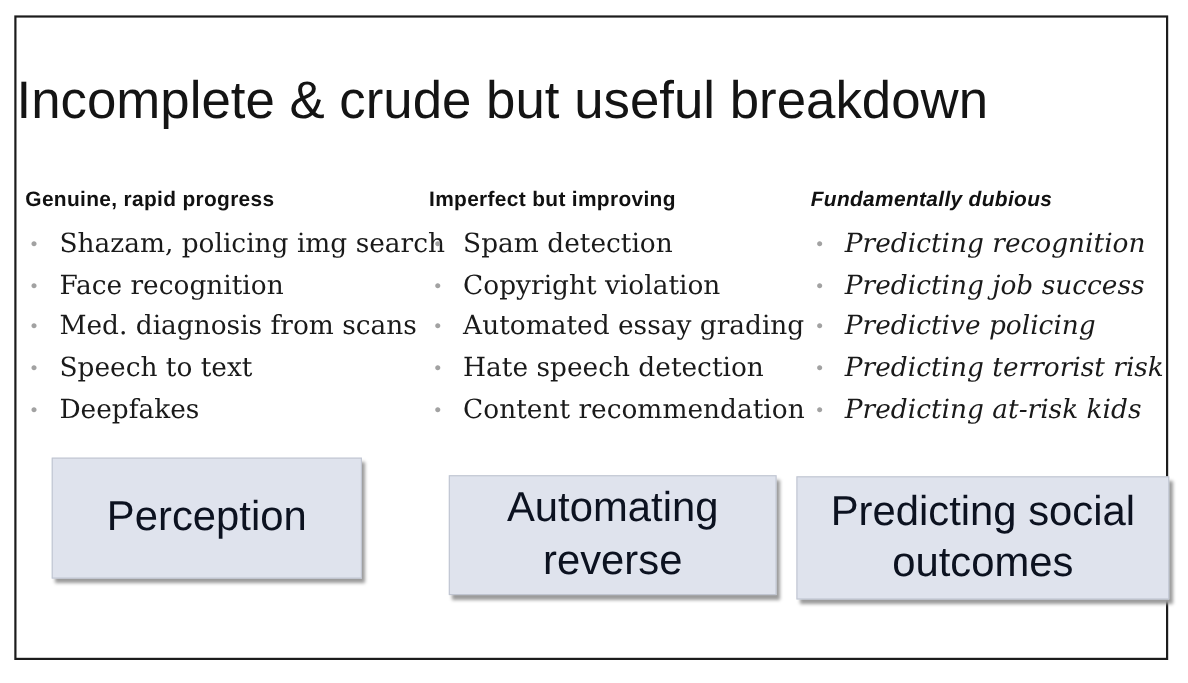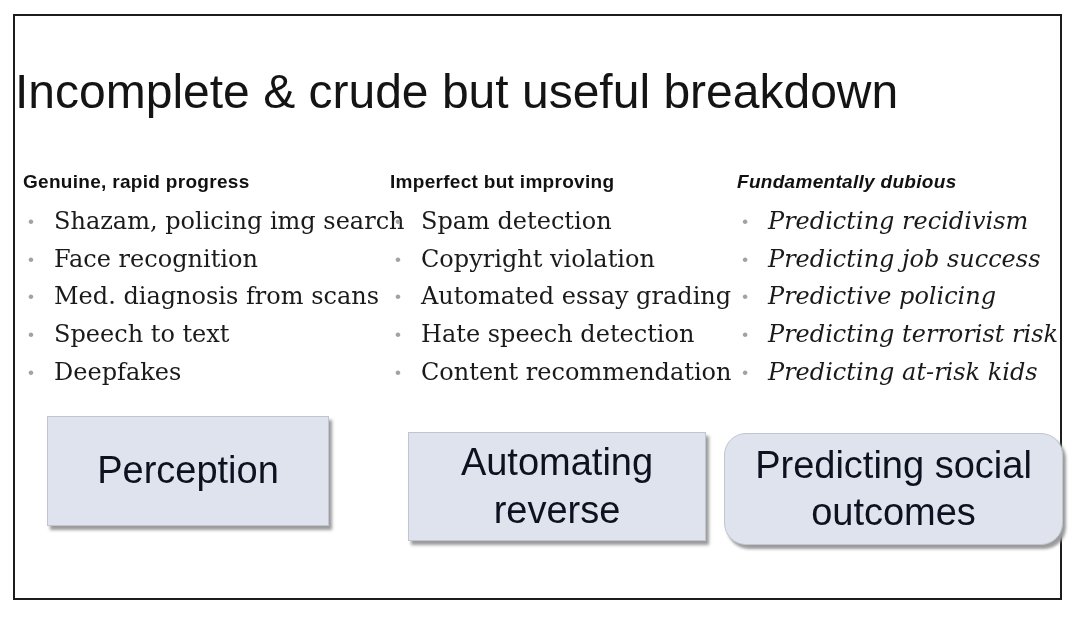--- a/index.html
+++ b/index.html
@@ -81,21 +81,21 @@
     justify-content: center;
     text-align: center;
     box-sizing: border-box;
     font-family: "Liberation Sans", sans-serif;
     font-size: 38px;
     line-height: 1.24;
     color: #0c1220;
   }
   .box-0 { left: 32px;  top: 400px; width: 282px; height: 110px; }
   .box-1 { left: 393px; top: 416px; width: 298px; height: 109px; }
-  .box-2 { left: 709px; top: 417px; width: 339px; height: 112px; border-radius: 22px; }
+  .box-2 { left: 709px; top: 417px; width: 339px; height: 112px; }
 </style>
 </head>
 <body>
 
 <div class="slide">
 
   <div class="slide-title">Incomplete &amp; crude but useful breakdown</div>
 
   <div class="column col-0">
     <div class="col-header">Genuine, rapid progress</div>
@@ -147,21 +147,21 @@
         <span>Content recommendation</span>
       </li>
     </ul>
   </div>
 
   <div class="column col-2">
     <div class="col-header">Fundamentally dubious</div>
     <ul class="items">
       <li class="item">
         <span class="bullet">•</span>
-        <span>Predicting recidivism</span>
+        <span>Predicting recognition</span>
       </li>
       <li class="item">
         <span class="bullet">•</span>
         <span>Predicting job success</span>
       </li>
       <li class="item">
         <span class="bullet">•</span>
         <span>Predictive policing</span>
       </li>
       <li class="item">

